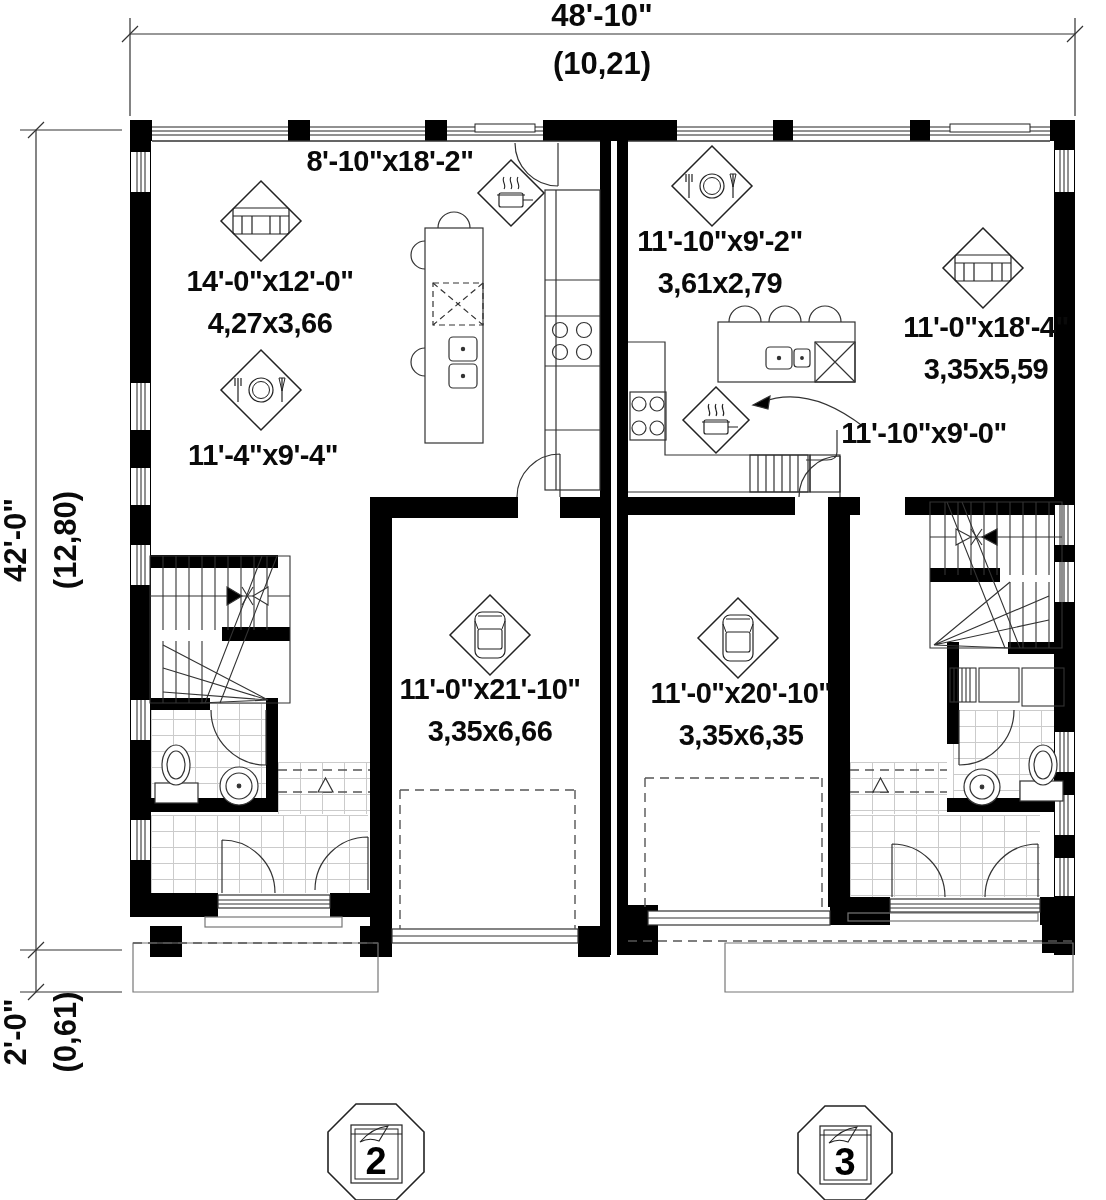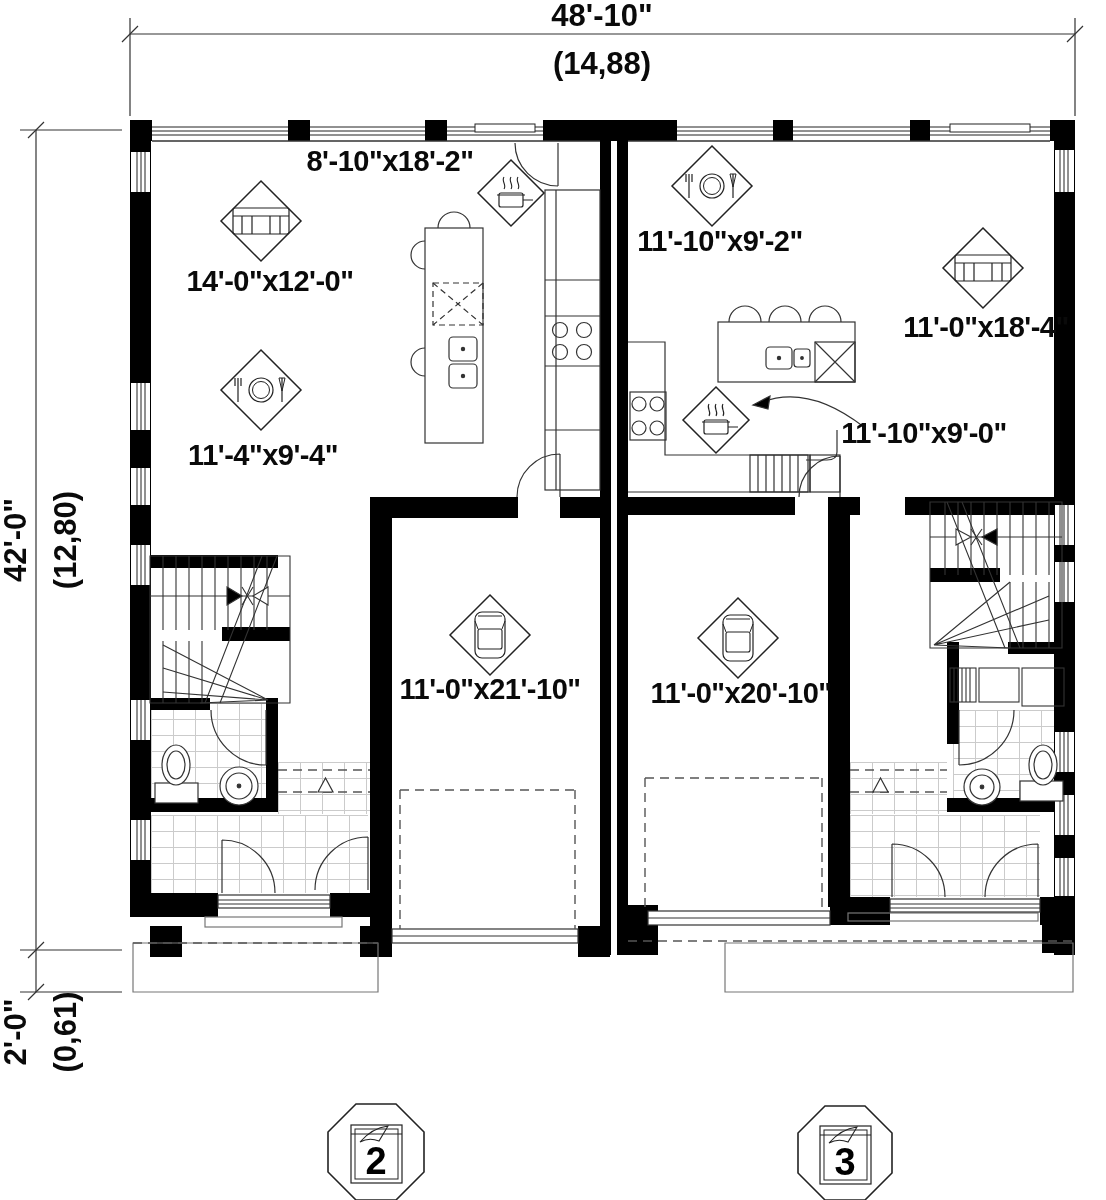--- a/index.html
+++ b/index.html
@@ -322,44 +322,49 @@
         <rect x="820" y="1126" width="51" height="58" stroke-width="1.2"></rect>
         <rect x="824" y="1130" width="43" height="50" stroke-width="1"></rect>
         <path d="M820 1135 H871" stroke-width="1"></path>
         <path d="M829 1143 Q841 1129 857 1127 L848 1142 Q838 1138 829 1143 Z" stroke-width="1.1" fill="none"></path>
         <text x="845" y="1175" text-anchor="middle" stroke="none" fill="#000" style="font:700 38px 'Liberation Sans',sans-serif">3</text>
       </g>
     </g>
   </svg>
 
   <div class="dimh" style="left:602px;top:0px;">48'-10"</div>
-  <div class="dimh" style="left:602px;top:48px;">(14,88)</div>
+  <div class="dimh" style="left:602px;top:48px;">(10,21)</div>
   <div class="dimv" style="left:-64px;top:520px;">42'-0"</div>
   <div class="dimv" style="left:-14px;top:520px;">(12,80)</div>
   <div class="dimv" style="left:-64px;top:1012px;">2'-0"</div>
   <div class="dimv" style="left:-14px;top:1012px;">(0,61)</div>
 
   <div class="lbl" style="left:390px;top:140px;">
     <span>8'-10"x18'-2"</span>
   </div>
   <div class="lbl" style="left:270px;top:260px;">
     <span>14'-0"x12'-0"</span>
+    <span>4,27x3,66</span>
   </div>
   <div class="lbl" style="left:263px;top:434px;">
     <span>11'-4"x9'-4"</span>
   </div>
   <div class="lbl" style="left:720px;top:220px;">
     <span>11'-10"x9'-2"</span>
+    <span>3,61x2,79</span>
   </div>
   <div class="lbl" style="left:986px;top:306px;">
     <span>11'-0"x18'-4"</span>
+    <span>3,35x5,59</span>
   </div>
   <div class="lbl" style="left:924px;top:412px;">
     <span>11'-10"x9'-0"</span>
   </div>
   <div class="lbl" style="left:490px;top:668px;">
     <span>11'-0"x21'-10"</span>
+    <span>3,35x6,66</span>
   </div>
   <div class="lbl" style="left:741px;top:672px;">
     <span>11'-0"x20'-10"</span>
+    <span>3,35x6,35</span>
   </div>
 
 </div>
 
 </body></html>

